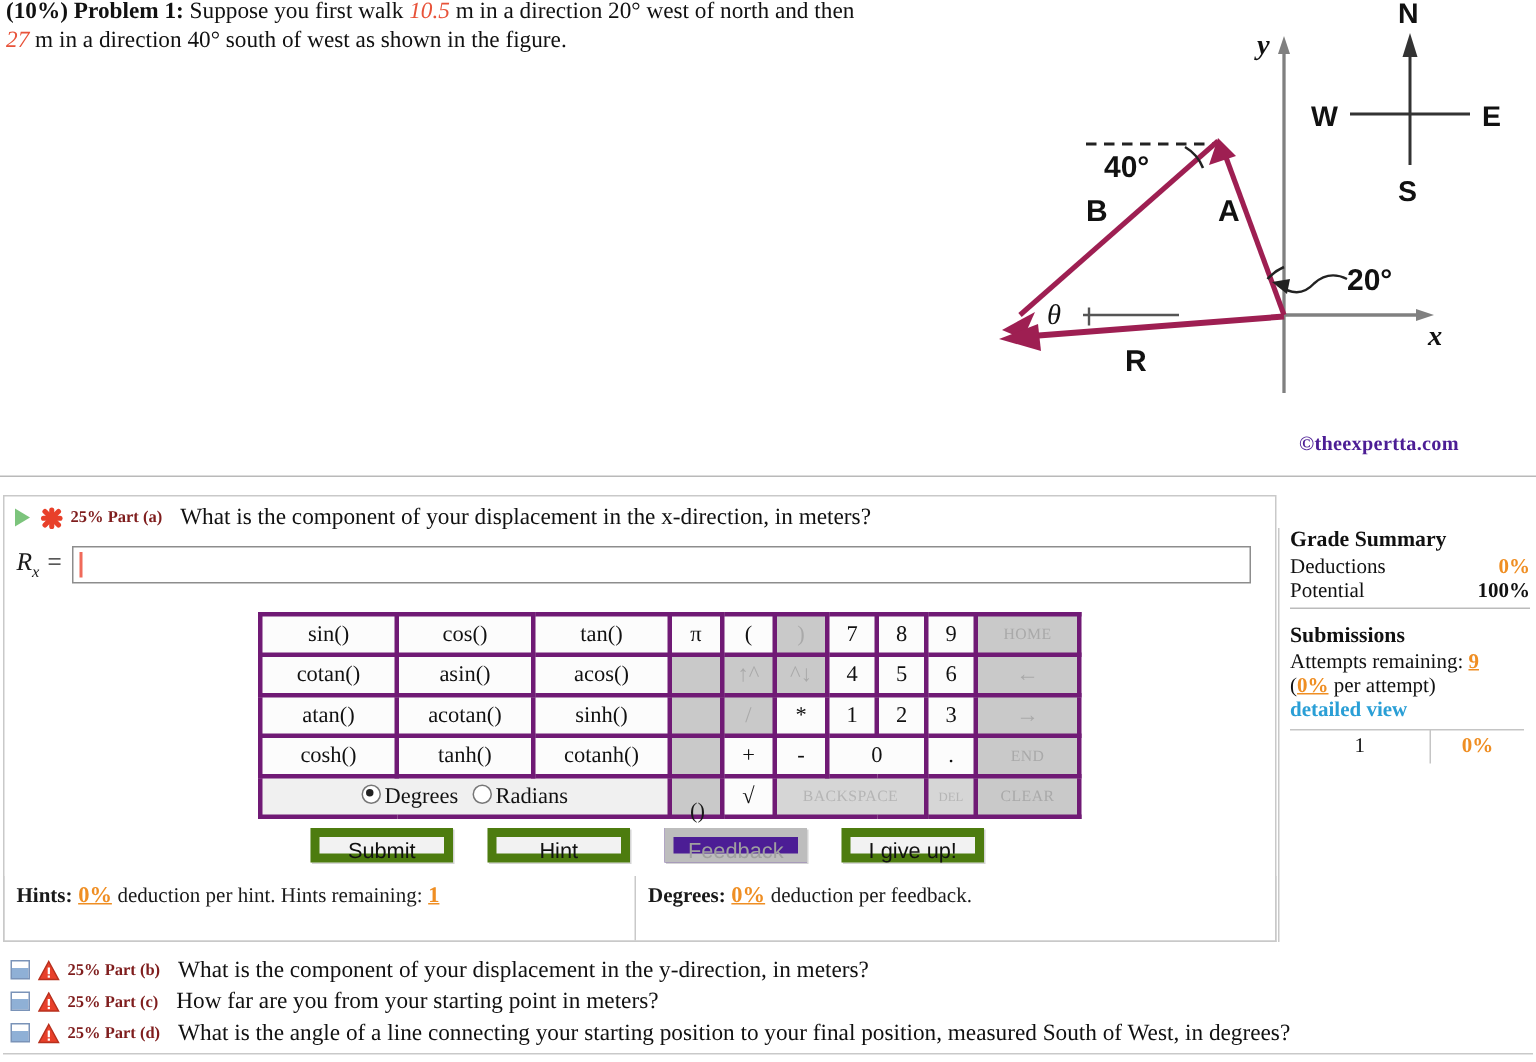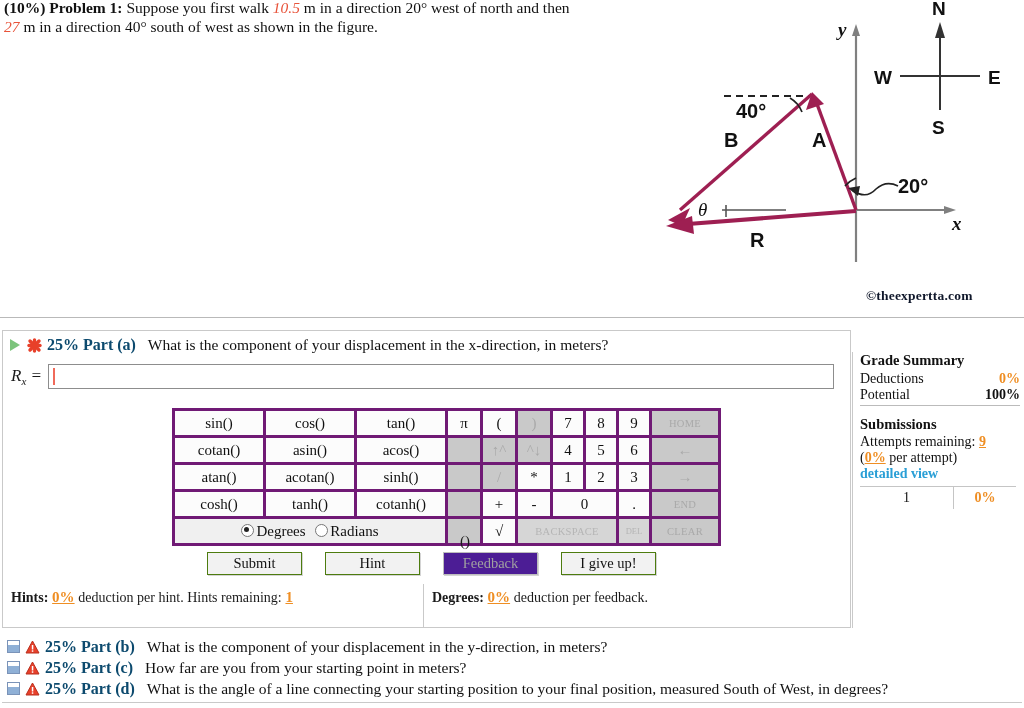--- a/index.html
+++ b/index.html
@@ -22,40 +22,40 @@
     font-size: 15.5px; line-height: 19px; color: #111;
   }
   .problem-text b { font-weight: bold; }
   .num-red { color: #e8533a; font-style: italic; }
 
   
   .figure { position: absolute; left: 640px; top: 0px; width: 384px; height: 312px; }
   .watermark {
     position: absolute; left: 866px; top: 288px;
     font-family: "Liberation Serif", serif;
-    font-size: 13.5px; font-weight: bold; color: #0f172a;
+    font-size: 13.5px; font-weight: bold; color: #4c1d95;
     letter-spacing: .2px;
   }
 
   
   .hr-main {
     position: absolute; left: 0; top: 317px; width: 1024px;
     border-top: 1px solid #b9b9b9;
   }
 
   
   .part-a-panel {
     position: absolute; left: 2px; top: 330px;
     width: 849px; height: 298px;
     border: 1px solid #c9c9c9;
     box-sizing: border-box;
     background: #fff;
   }
   .part-header { position: absolute; left: 6px; top: 5px; display: flex; align-items: center; gap: 5px; }
-  .pct-part { color: #0c4a6e; font-weight: bold; font-size: 16px; }
+  .pct-part { color: #7f1d1d; font-weight: bold; font-size: 11px; }
   .q-text { font-size: 15.5px; color: #111; margin-left: 7px; }
 
   
   .icon-play { width: 13px; height: 13px; display: inline-block; position: relative; }
   .icon-play::after {
     content: ""; position: absolute; left: 1px; top: 0;
     border-left: 10px solid #7cc47c; border-top: 6.5px solid transparent;
     border-bottom: 6.5px solid transparent;
   }
   .icon-x { width: 15px; height: 15px; display: inline-block; position: relative; }
@@ -118,22 +118,22 @@
   }
   .paren-row {
     position: absolute; left: 460px; top: 533px;
     font-size: 15px; font-family: "Liberation Serif", serif;
   }
 
   
   .btn-row { position: absolute; left: 207px; top: 552px; display: flex; gap: 23px; }
   .btn {
     width: 95px; height: 23px; line-height: 21px; text-align: center;
-    border: 1px solid #4d7c0f; background: #f2f2f2;
-    font-family: Liberation Serif, serif; font-size: 14.5px; color: #111;
+    border: 6px solid #4d7c0f; background: #f2f2f2;
+    font-family: Liberation Sans, sans-serif; font-size: 14.5px; color: #111;
     box-shadow: 1px 1px 0 #d4d4d4;
     box-sizing: border-box;
   }
   .btn.disabled { background: #4c1d95; color: #a0a0a0; border-color: #bdbdbd; }
 
   
   .hints-box {
     position: absolute; left: 2px; top: 584px;
     width: 849px; height: 44px; box-sizing: border-box;
     border: 1px solid #c9c9c9; border-top: none; display: flex;

